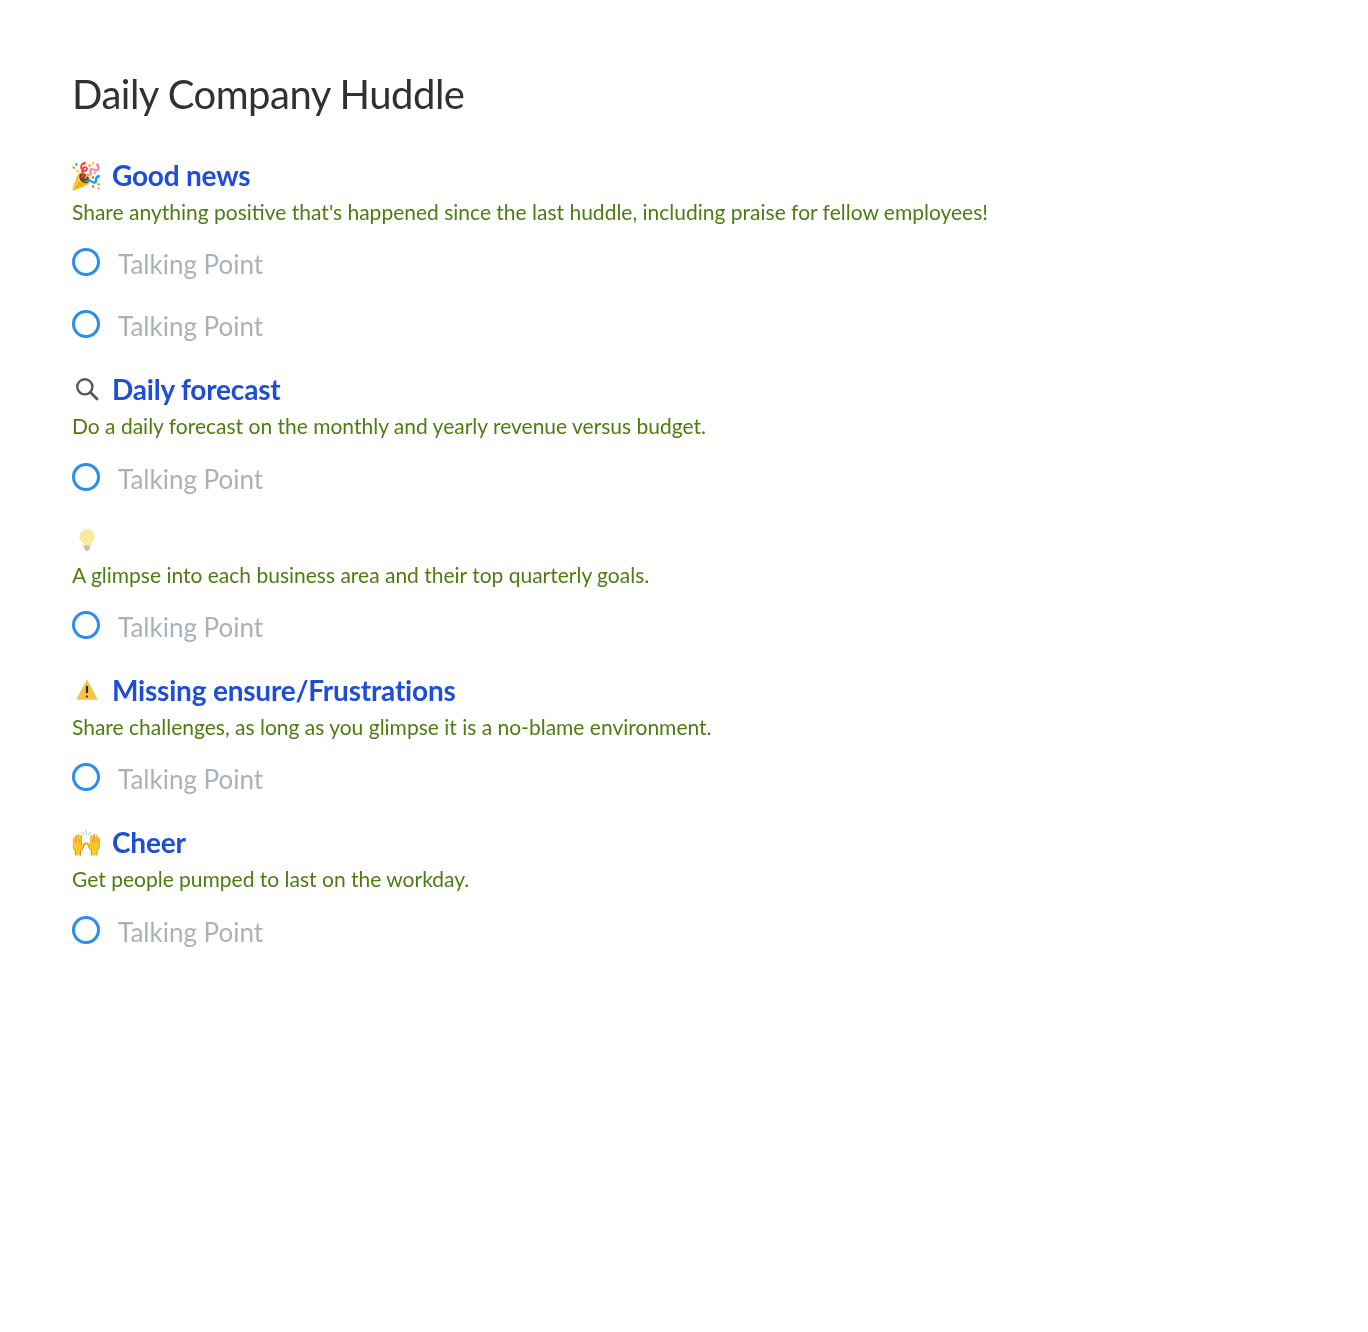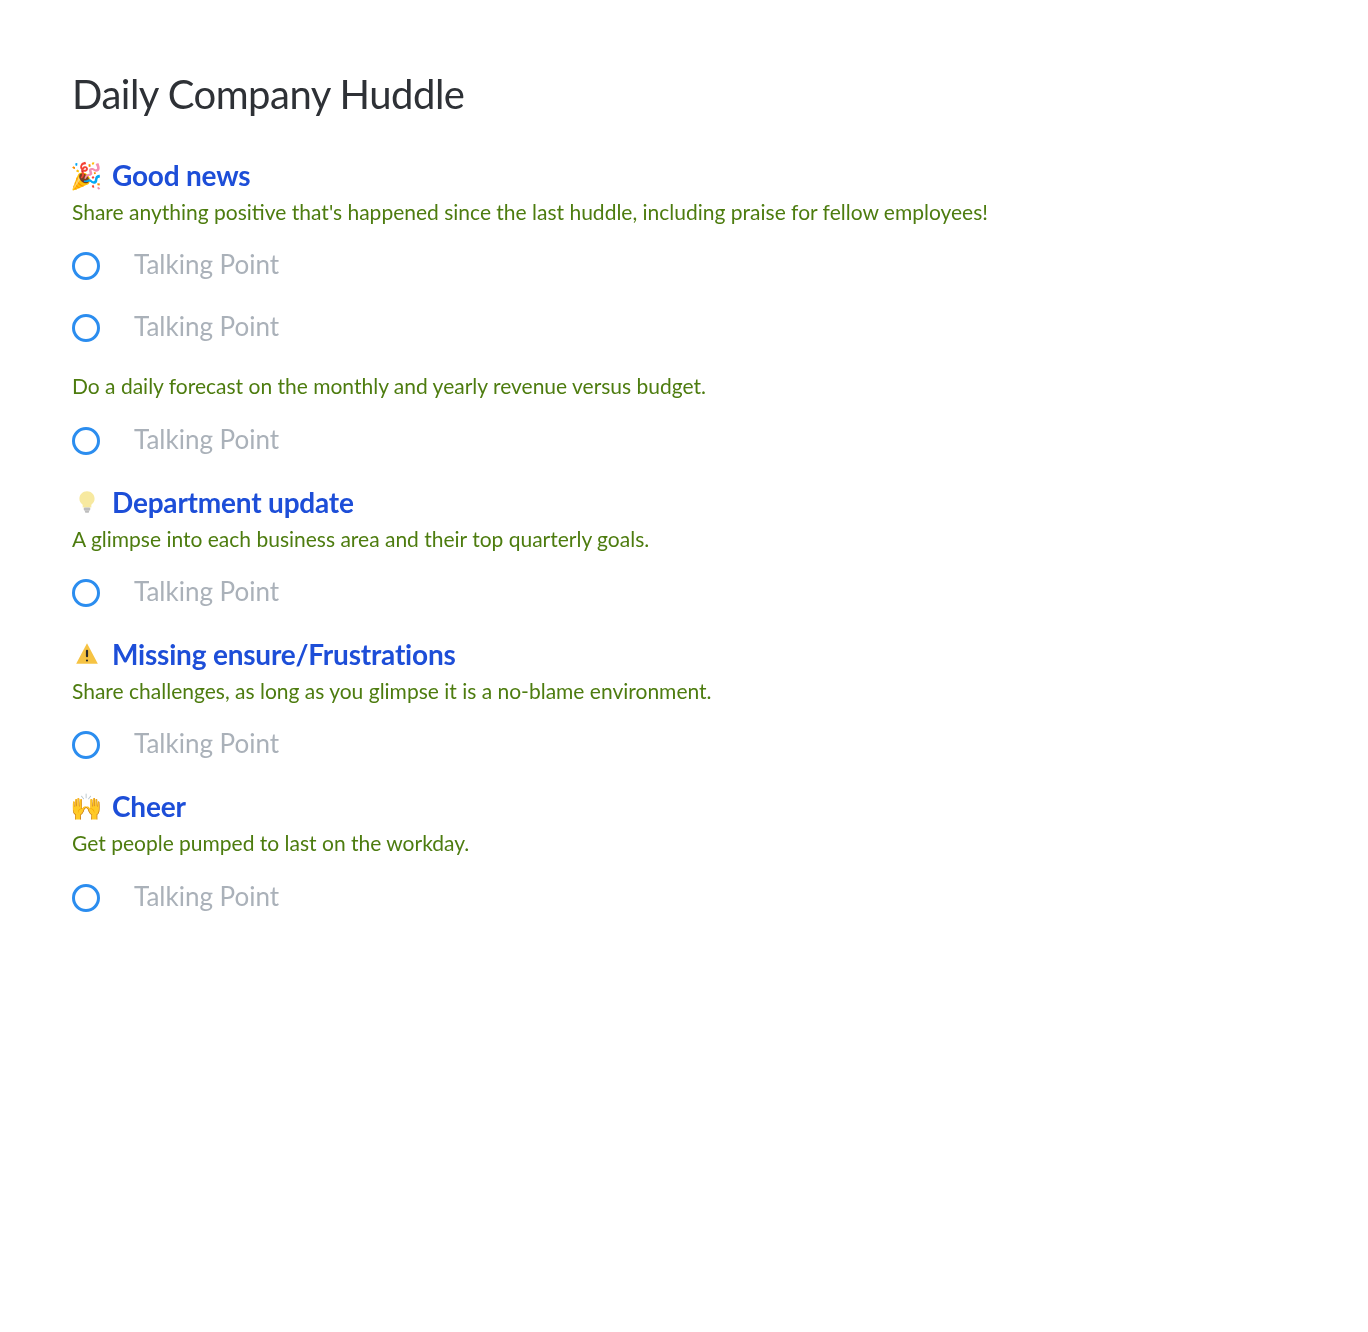--- a/index.html
+++ b/index.html
@@ -44,22 +44,22 @@
     letter-spacing: -0.2px;
   }
   .section-desc {
     font-size: 21px;
     color: #4d7c0f;
     margin: 0 0 22px 0;
     line-height: 1.35;
   }
   .talking-row {
     display: flex;
-    align-items: flex-end;
-    gap: 34px;
+    align-items: flex-start;
+    gap: 18px;
     margin: 0 0 30px 0;
   }
   .radio {
     width: 28px;
     height: 28px;
     border: 3px solid #2b8def;
     border-radius: 50%;
     background: #ffffff;
     flex: 0 0 28px;
   }
@@ -97,37 +97,45 @@
 </div>
 
 <div class="section">
   <div class="talking-row">
     <span class="radio"></span>
     <span class="talking-placeholder">Talking Point</span>
   </div>
 </div>
 
 <div class="section">
+  <div class="section-header">
+    <span class="section-icon">
+      <svg viewBox="0 0 24 24" width="26" height="26">
+        <circle class="mag-circle" cx="10" cy="10" r="7"></circle>
+        <line class="mag-handle" x1="15" y1="15" x2="22" y2="22"></line>
+      </svg>
+    </span>
+    <span class="section-title">Daily forecast</span>
+  </div>
   <p class="section-desc">Do a daily forecast on the monthly and yearly revenue versus budget.</p>
   <div class="talking-row">
     <span class="radio"></span>
     <span class="talking-placeholder">Talking Point</span>
   </div>
 </div>
 
 <div class="section">
   <div class="section-header">
     <span class="section-icon">
       <svg viewBox="0 0 24 24" width="26" height="26">
         <path class="bulb" d="M12 2c-4 0-7 3-7 7 0 2.5 1.4 4.3 3 5.5V17h8v-2.5c1.6-1.2 3-3 3-5.5 0-4-3-7-7-7z"></path>
         <rect class="bulb-base" x="9" y="17" width="6" height="3" rx="1"></rect>
         <rect class="bulb-base" x="10" y="20" width="4" height="2" rx="1"></rect>
       </svg>
     </span>
-    <span class="section-title">Department update</span>
   </div>
   <p class="section-desc">A glimpse into each business area and their top quarterly goals.</p>
   <div class="talking-row">
     <span class="radio"></span>
     <span class="talking-placeholder">Talking Point</span>
   </div>
 </div>
 
 <div class="section">
   <div class="section-header">

